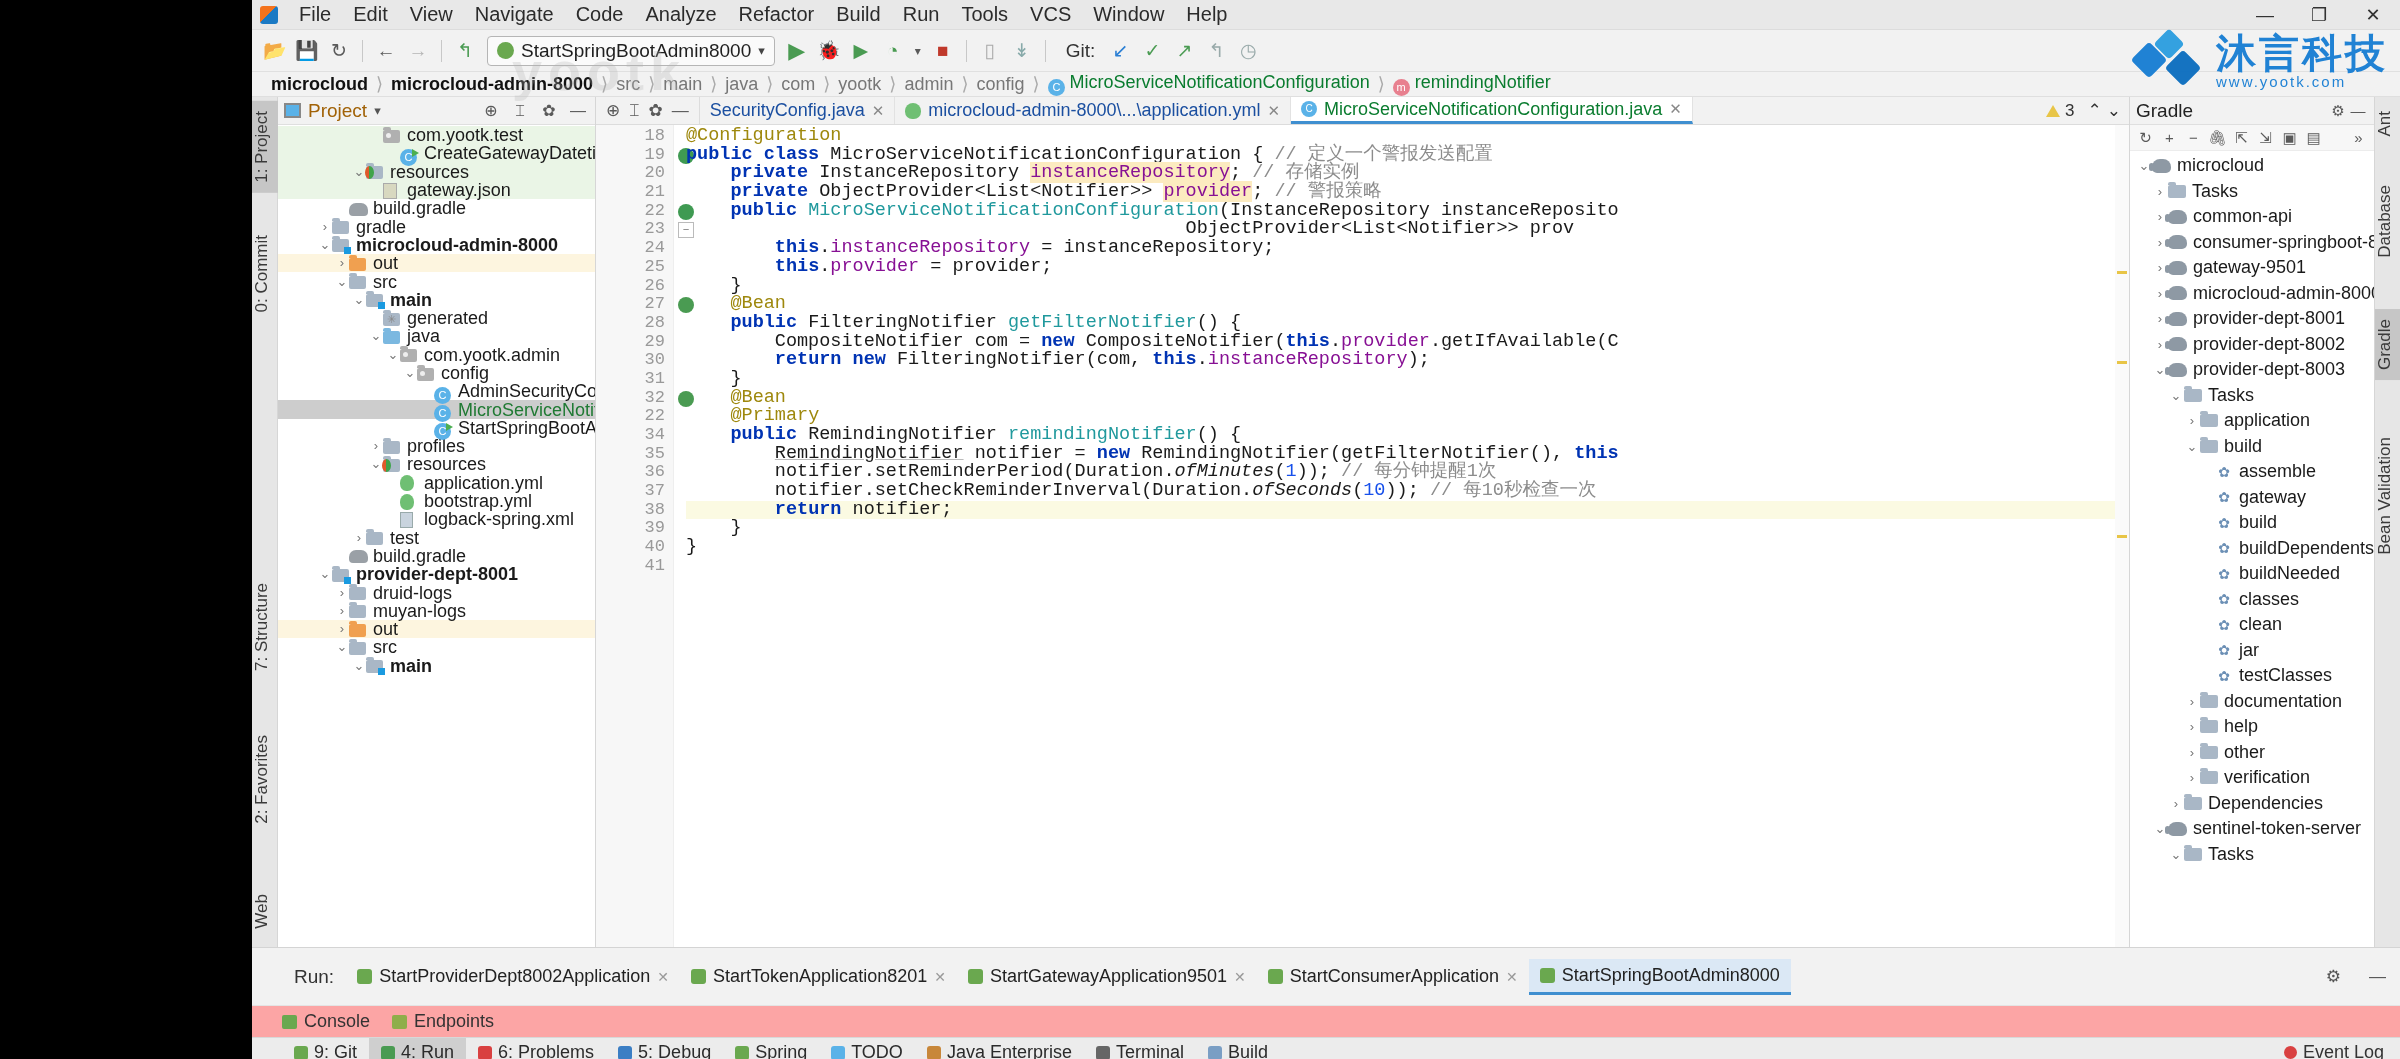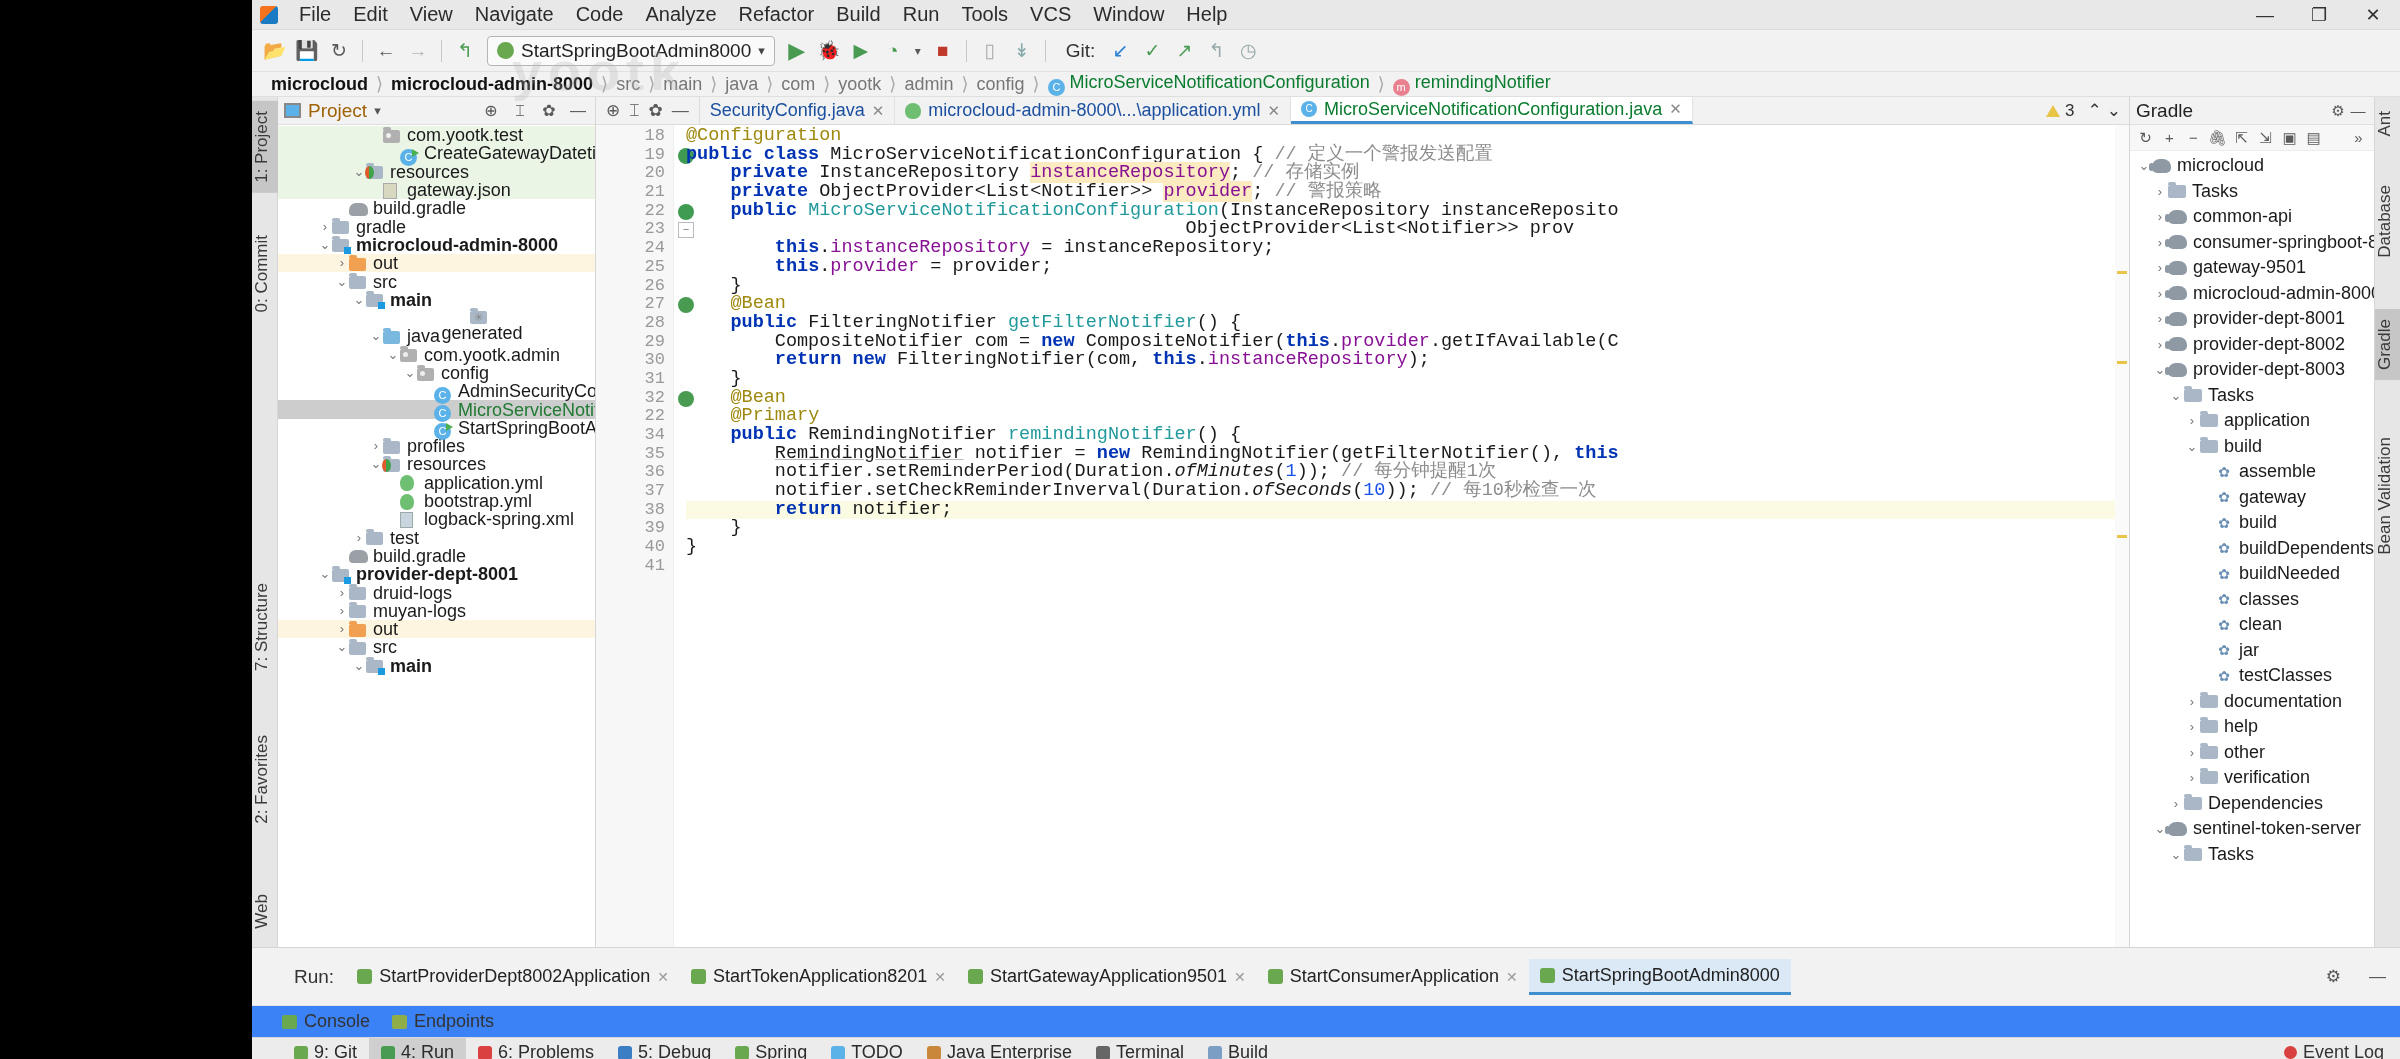--- a/index.html
+++ b/index.html
@@ -133,21 +133,21 @@
 
   
   .runpanel{ height:58px; background:#f2f2f2; border-top:1px solid #d4d4d4; display:flex; align-items:center; padding-left:8px;}
   .runlbl{ font-size:19px; color:#333; margin:0 12px 0 34px;}
   .rtab{ display:flex;align-items:center;gap:7px; padding:0 11px; font-size:18px;color:#222; white-space:nowrap;}
   .rtab .x{ color:#999; font-size:14px;}
   .rtab.active{ background:#dbe8f5; border-bottom:3px solid #3f8fd0; height:36px;}
   .rtab .gi{ width:15px;height:15px;background:#6aa84f;border-radius:3px;}
   .rspacer{ flex:1;}
 
-  .conrow{ height:32px; background:#3b82f6; display:flex; align-items:center; padding-left:30px; gap:22px; border-top:1px solid #e4e4e4;}
+  .conrow{ height:32px; background:#fca5a5; display:flex; align-items:center; padding-left:30px; gap:22px; border-top:1px solid #e4e4e4;}
   .conrow .it{ display:flex;align-items:center;gap:7px;font-size:18px;color:#333;}
 
   
   .btabs{ height:30px; background:#ececec; display:flex; align-items:center; padding-left:30px; gap:0; border-top:1px solid #d8d8d8;}
   .btab{ display:flex;align-items:center;gap:6px;padding:0 12px;height:30px;font-size:18px;color:#2b2b2b; white-space:nowrap;}
   .btab.sel{ background:#cfcfcf; }
   .btabs .sp{ flex:1;}
   .ev{ display:flex;align-items:center;gap:6px;padding-right:16px;font-size:18px;color:#333;}
   .evdot{ width:13px;height:13px;border-radius:50%;background:#d94040;}
 
@@ -310,21 +310,21 @@
             <div class="row" style="padding-left: 57px;">
               <span class="arr">⌄</span>
               <span class="ico"><span class="f" style="position: relative; display: inline-block;"></span></span>
               <span class="nm">src</span>
             </div>
             <div class="row" style="padding-left: 74px;">
               <span class="arr">⌄</span>
               <span class="ico"><span class="f mod" style="position: relative; display: inline-block;"></span></span>
               <span class="nm b">main</span>
             </div>
-            <div class="row" style="padding-left: 91px; flex-direction: column;">
+            <div class="row" style="padding-left: 91px;">
               <span class="arr"></span>
               <span class="ico"><span class="f gen" style="position: relative; display: inline-block;"></span></span>
               <span class="nm">generated</span>
             </div>
             <div class="row" style="padding-left: 91px;">
               <span class="arr">⌄</span>
               <span class="ico"><span class="f src" style="position: relative; display: inline-block;"></span></span>
               <span class="nm">java</span>
             </div>
             <div class="row" style="padding-left: 108px;">
@@ -735,15 +735,26 @@
           <span>Build</span>
         </div>
         <span class="sp"></span>
         <div class="ev">
           <span class="evdot"></span>
           <span>Event Log</span>
         </div>
       </div>
 
   <div class="wm">yootk</div>
+  <div class="logo">
+    <div class="logomark">
+      <i style="left:0;top:14px;width:26px;height:26px;transform:rotate(45deg)"></i>
+      <i style="left:22px;top:0;width:22px;height:22px;transform:rotate(45deg);background:#2e9fe0"></i>
+      <i style="left:34px;top:22px;width:26px;height:26px;transform:rotate(45deg);background:#0e6fc0"></i>
+    </div>
+    <div>
+      <div class="logotext">沐言科技</div>
+      <div class="logosub">www.yootk.com</div>
+    </div>
+  </div>
 
  </div>
 </div>
 
 </body></html>

